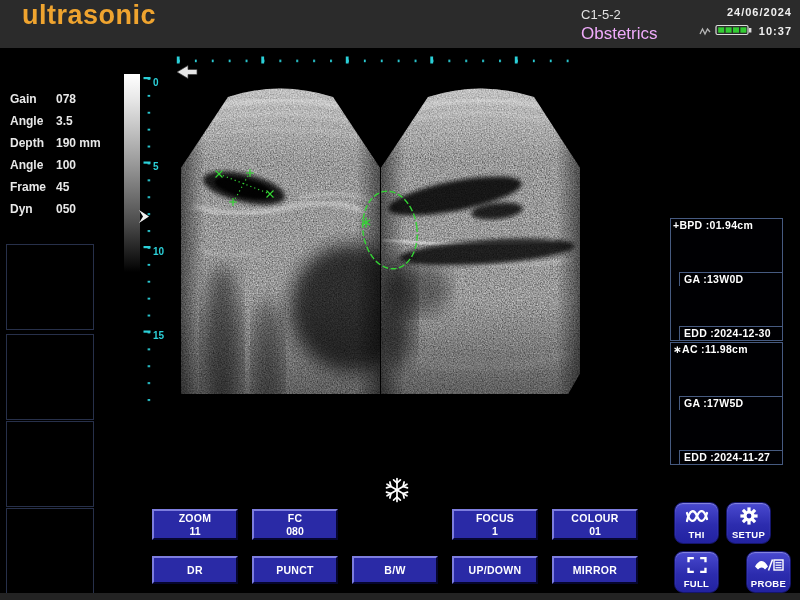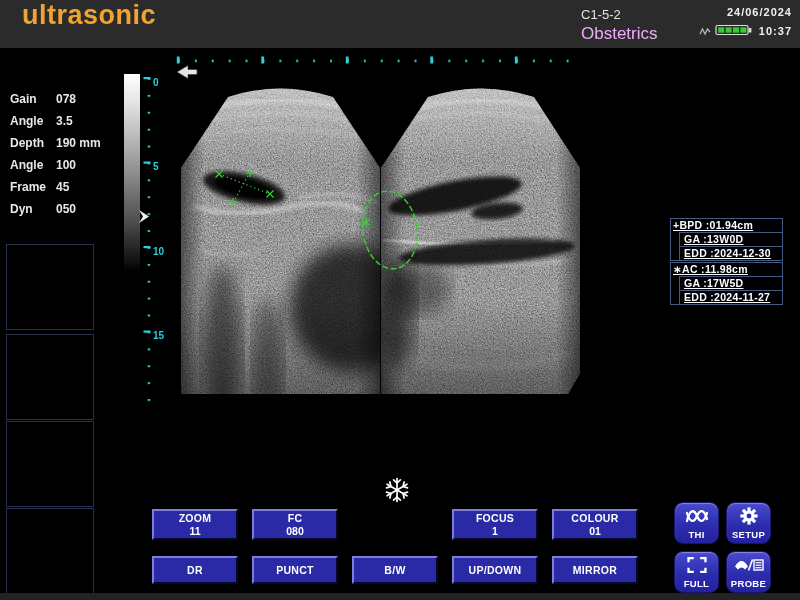--- a/index.html
+++ b/index.html
@@ -24,22 +24,22 @@
   .param-row .pv{display:inline-block;margin-left:4px;}
 
   
   .graybar{position:absolute;left:124px;top:74px;width:16px;height:198px;
            background:linear-gradient(180deg,#ffffff 0%,#e9e9e9 12%,#9a9a9a 45%,#4c4c4c 75%,#0d0d0d 96%,#000 100%);}
 
   
   .meas-panel{position:absolute;left:670px;top:218px;width:113px;}
   .meas-group{border:1px solid #465a80;margin-bottom:1px;background:rgba(0,0,10,.35);}
   .meas-row{font-size:10.5px;font-weight:bold;color:#fff;letter-spacing:.3px;
-            height:13px;line-height:13px;padding:0 2px;white-space:nowrap;text-decoration:underline;}
-  .meas-row.sub{margin-left:8px;border-top:1px solid #465a80;border-left:1px solid #465a80;padding-left:4px;}
+            height:13px;line-height:13px;padding:0 2px;white-space:nowrap;}
+  .meas-row.sub{margin-left:8px;border-top:1px solid #465a80;border-left:1px solid #465a80;padding-left:4px;margin-top:40px;}
 
   
   .thumb{position:absolute;left:6px;width:86px;height:84px;border:1px solid #27304a;background:#000;}
 
   
   .ctl{position:absolute;width:86px;background:#2a2aa6;cursor:pointer;padding:12px;
        border-top:2px solid #7d7dde;border-left:2px solid #7d7dde;
        border-right:2px solid #06062e;border-bottom:2px solid #06062e;
        color:#fff;font-family:inherit;display:flex;flex-direction:column;align-items:center;justify-content:center;}
   .ctl.r1{top:509px;height:31px;}
@@ -348,21 +348,21 @@
           <path d="M2,6 V2 H7"></path>
             <path d="M13,2 H18 V6"></path>
           <path d="M18,11 V15 H13"></path>
             <path d="M7,15 H2 V11"></path>
         </g>
       </svg>
     </span>
     <span class="lbl">FULL</span>
   </button>
 
-  <button class="icon-btn" style="left:726px;top:551px">
+  <button class="icon-btn" style="left:746px;top:551px">
     <span class="ic">
       <svg width="30" height="18" viewBox="0 0 30 17">
         <path d="M1,10 Q7.5,-1 14,10 L11,13 Q7.5,9 4,13 Z" fill="#fff"></path>
         <line x1="14.5" y1="14" x2="18.5" y2="3" stroke="#fff" stroke-width="1.6"></line>
         <rect x="20" y="3.5" width="9" height="10" fill="none" stroke="#fff" stroke-width="1.4"></rect>
         <line x1="21.5" y1="6.2" x2="27.5" y2="6.2" stroke="#fff" stroke-width="1.2"></line>
         <line x1="21.5" y1="8.7" x2="27.5" y2="8.7" stroke="#fff" stroke-width="1.2"></line>
         <line x1="21.5" y1="11.2" x2="27.5" y2="11.2" stroke="#fff" stroke-width="1.2"></line>
       </svg>
     </span>

